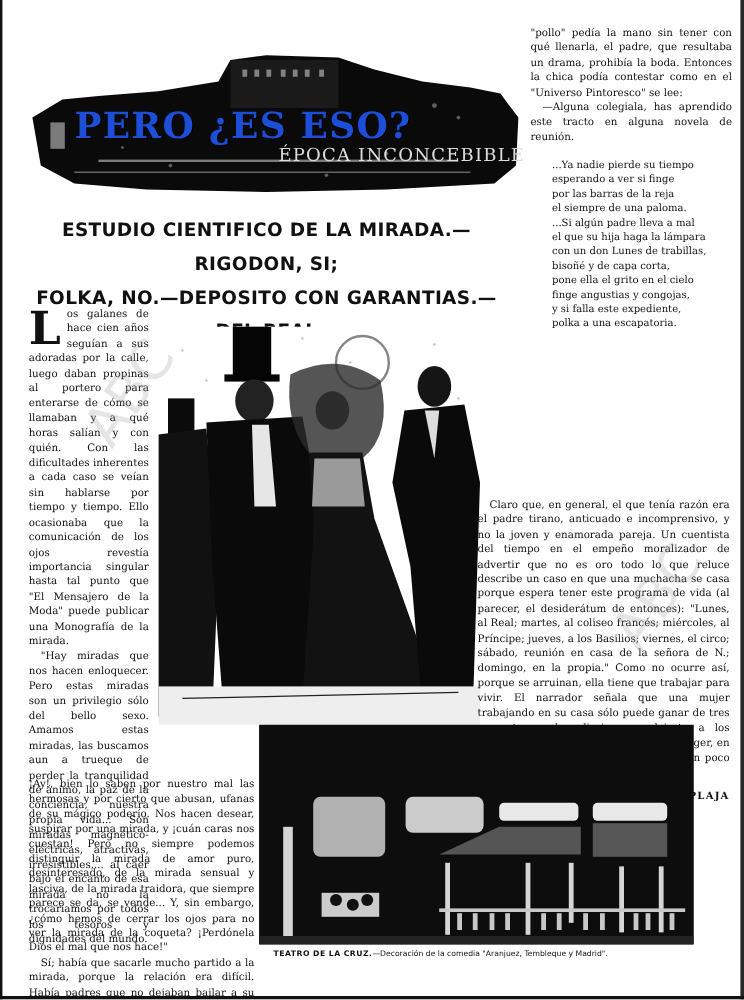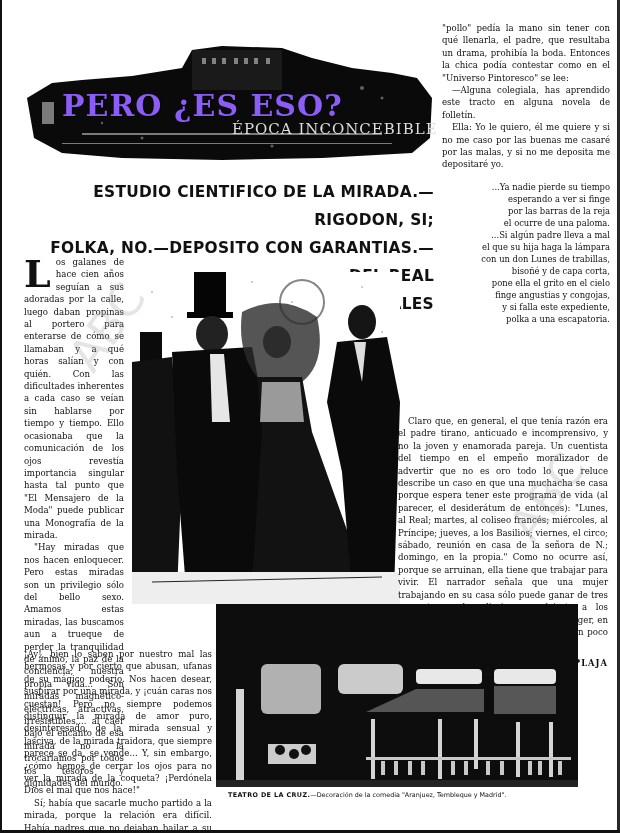--- a/index.html
+++ b/index.html
@@ -13,50 +13,50 @@
   .bottom-rule { position: absolute; left: 0; bottom: 0; width: 620px; height: 3px; background: #111; }
 
   
   .banner {
     position: absolute; left: 22px; top: 28px; width: 415px; height: 135px;
   }
   .banner svg { width: 100%; height: 100%; display: block; }
   .banner-title {
     position: absolute; left: 40px; top: 60px; width: 350px;
     font-family: "DejaVu Serif", serif; font-weight: bold; font-size: 30px;
-    letter-spacing: 1px; color: #8b5cf6; white-space: nowrap;
+    letter-spacing: 1px; color: #1d4ed8; white-space: nowrap;
     text-shadow: 1px 1px 0 #000;
   }
   .banner-sub {
     position: absolute; left: 210px; top: 92px;
     font-family: "DejaVu Serif", serif; font-size: 15px; color: #ddd;
     letter-spacing: 1px; white-space: nowrap;
   }
 
   
   .headline {
-    position: absolute; left: 42px; top: 178px; width: 392px;
+    position: absolute; left: 26px; top: 178px; width: 392px;
     font-family: "DejaVu Sans", sans-serif; font-weight: bold;
-    font-size: 15.4px; line-height: 28px; text-align: right; letter-spacing: .3px;
+    font-size: 15.4px; line-height: 28px; text-align: center; letter-spacing: .3px;
   }
 
   
   .col { position: absolute; font-size: 8.6px; line-height: 12.4px; text-align: justify; }
   .col p { margin: 0 0 0 0; text-indent: 10px; }
   .col p.noindent { text-indent: 0; }
   .col-left-narrow { left: 24px; top: 256px; width: 100px; }
   .col-left-wide { left: 24px; top: 648px; width: 188px; }
   .col-right { left: 442px; top: 22px; width: 168px; }
   .col-right-mid { left: 398px; top: 415px; width: 210px; }
 
   .dropcap {
     float: left; font-family: "DejaVu Serif", serif; font-size: 38px;
     line-height: 32px; margin: 2px 5px 0 0; font-weight: bold;
   }
-  .verse { margin: 10px 0 8px 18px; font-size: 8.4px; line-height: 12px; text-align: right; }
+  .verse { margin: 10px 0 8px 18px; font-size: 8.4px; line-height: 12px; text-align: left; }
   .verse div { white-space: nowrap; }
   .byline {
     text-align: right; margin-top: 6px; font-size: 8.4px; letter-spacing: .5px;
   }
   .byline b { font-weight: bold; letter-spacing: 1px; }
 
   
   .illustration {
     position: absolute; left: 132px; top: 272px; width: 268px; height: 332px;
   }
@@ -159,27 +159,26 @@
     <path d="M205,70 L255,65 L268,130 L262,320 L220,320 L210,200 L195,130 Z" fill="#0a0a0a"></path>
     <path d="M222,70 L234,70 L230,110 Z" fill="#ddd"></path>
 
     <rect x="0" y="300" width="268" height="32" fill="#eee"></rect>
     <path d="M20,310 L250,305" stroke="#222" stroke-width="1"></path>
   </svg>
 </div>
 
 <div class="col col-right">
   <p class="noindent">"pollo" pedía la mano sin tener con qué llenarla, el padre, que resultaba un drama, prohibía la boda. Entonces la chica podía contestar como en el "Universo Pintoresco" se lee:</p>
-  <p>—Alguna colegiala, has aprendido este tracto en alguna novela de folletín.</p>
-  <p>Ella: Yo le quiero, él me quiere y si no me caso por las buenas me casaré por las malas, y si no me deposita me depositaré yo.</p>
+  <p>—Alguna colegiala, has aprendido este tracto en alguna novela de reunión.</p>
   <div class="verse">
     <div>...Ya nadie pierde su tiempo</div>
     <div>esperando a ver si finge</div>
     <div>por las barras de la reja</div>
-    <div>el ocurre de una paloma.</div>
+    <div>el siempre de una paloma.</div>
     <div>...Si algún padre lleva a mal</div>
     <div>el que su hija haga la lámpara</div>
     <div>con un don Lunes de trabillas,</div>
     <div>bisoñé y de capa corta,</div>
     <div>pone ella el grito en el cielo</div>
     <div>finge angustias y congojas,</div>
     <div>y si falla este expediente,</div>
     <div>polka a una escapatoria.</div>
   </div>
 </div>

